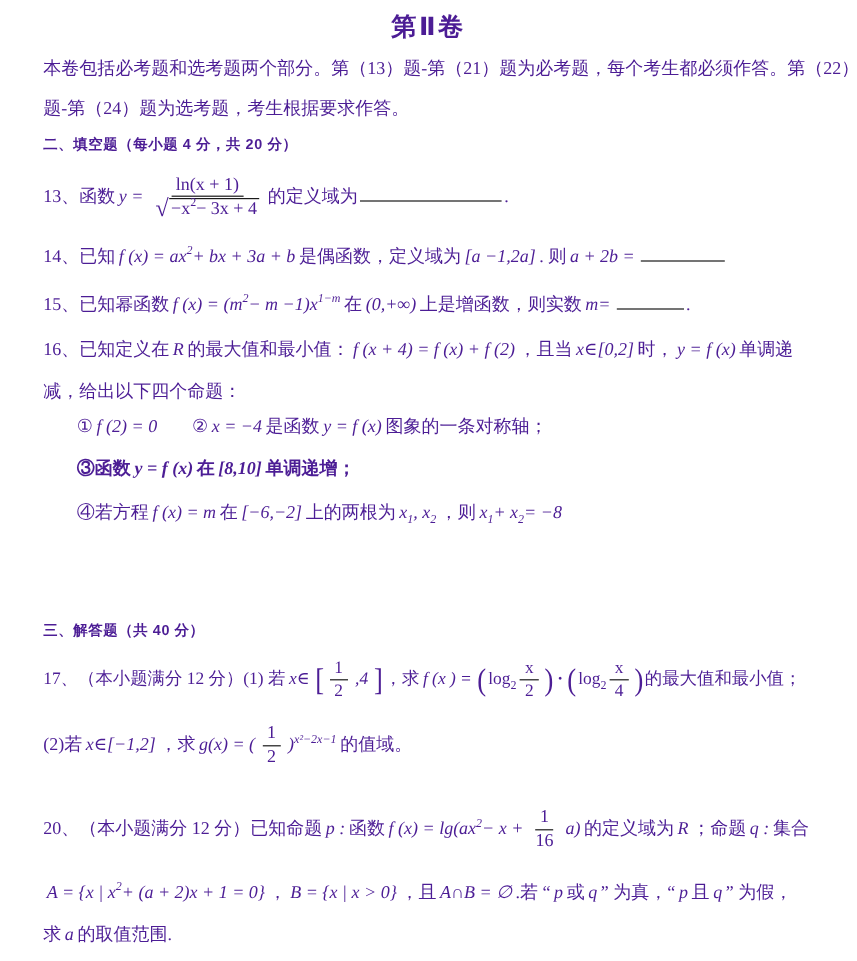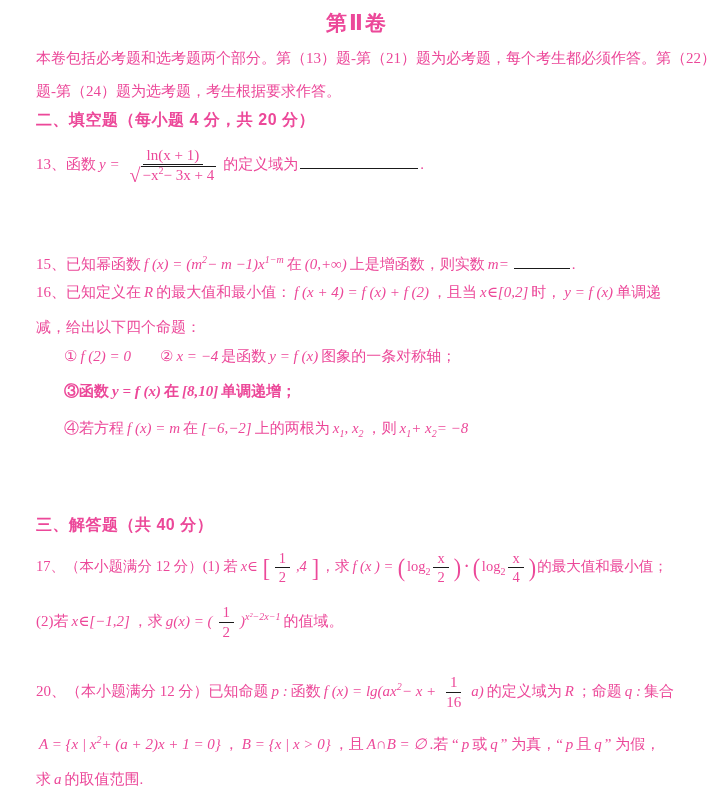--- a/index.html
+++ b/index.html
@@ -1,31 +1,31 @@
 <!DOCTYPE html>
 <html><head>
 <meta charset="utf-8">
 <style>
   * { box-sizing: border-box; }
   html,body { margin:0; padding:0; background:#ffffff; }
   .page {
     position:relative; width:714px; height:801px; background:#ffffff;
-    color:#ec4899; font-family:"Liberation Serif","DejaVu Serif",serif;
+    color:#4c1d95; font-family:"Liberation Serif","DejaVu Serif",serif;
     font-size:15px; overflow:hidden;
   }
   .ln { position:absolute; left:36px; white-space:nowrap; }
   .ind { left:64px; }
   .title-h {
     left:0; right:0; text-align:center;
     font-family:"Liberation Sans","DejaVu Sans",sans-serif;
     font-weight:700; font-size:21px; letter-spacing:2px;
   }
   .bold-h {
     font-family:"Liberation Sans","DejaVu Sans",sans-serif;
-    font-weight:700; font-size:16px; letter-spacing:0.5px;
+    font-weight:700; font-size:12px; letter-spacing:0.5px;
   }
   .cn { font-style:normal; }
   .math { font-style:italic; margin:0 3px; }
   .mu { font-style:normal; }
   .it { }
   sup { font-size:10px; line-height:0; }
   sub { font-size:10px; line-height:0; }
   .frac {
     display:inline-flex; flex-direction:column; align-items:center;
     vertical-align:middle; margin:0 3px; line-height:1.25; font-style:normal;
@@ -55,22 +55,23 @@
   <div class="ln" style="top:46px; line-height:24px;">本卷包括必考题和选考题两个部分。第（13）题-第（21）题为必考题，每个考生都必须作答。第（22）</div>
   <div class="ln" style="top:79px; line-height:24px;">题-第（24）题为选考题，考生根据要求作答。</div>
 
   <div class="ln bold-h" style="top:108px; line-height:24px;">二、填空题（每小题 4 分，共 20 分）</div>
 
   <div class="ln" style="top:133px; line-height:62px;"><span class="cn">13、</span><span class="cn">函数</span><span class="math">y =</span><span class="frac">
         <span class="fn it">ln(x + 1)</span>
         <span class="fd"><span class="rsign">√</span><span class="rcand it"><span>−x</span><sup>2</sup><span>− 3x + 4</span></span></span>
       </span><span class="cn">的定义域为</span><span class="blank bw118"></span><span class="cn">.</span></div>
 
+  <div class="ln" style="top:198px; line-height:32px;"><span class="cn">14、</span><span class="cn">已知</span><span class="math"><span>f (x) = ax</span><sup>2</sup><span>+ bx + 3a + b</span></span><span class="cn">是偶函数，定义域为</span><span class="math">[a −1,2a]</span><span class="cn">. 则</span><span class="math">a + 2b =</span><span class="blank bw70"></span></div>
 
-  <div class="ln" style="top:248px; line-height:32px;"><span class="cn">15、</span><span class="cn">已知幂函数</span><span class="math"><span>f (x) = (m</span><sup>2</sup><span>− m −1)x</span><sup>1−m</sup></span><span class="cn">在</span><span class="math">(0,+∞)</span><span class="cn">上是增函数，则实数</span><span class="math">m=</span><span class="blank bw56"></span><span class="cn">.</span></div>
+  <div class="ln" style="top:238px; line-height:32px;"><span class="cn">15、</span><span class="cn">已知幂函数</span><span class="math"><span>f (x) = (m</span><sup>2</sup><span>− m −1)x</span><sup>1−m</sup></span><span class="cn">在</span><span class="math">(0,+∞)</span><span class="cn">上是增函数，则实数</span><span class="math">m=</span><span class="blank bw56"></span><span class="cn">.</span></div>
 
   <div class="ln" style="top:276px; line-height:32px;"><span class="cn">16、</span><span class="cn">已知定义在</span><span class="math">R</span><span class="cn">的最大值和最小值：</span><span class="math">f (x + 4) = f (x) + f (2)</span><span class="cn">，且当</span><span class="math">x∈[0,2]</span><span class="cn">时，</span><span class="math">y = f (x)</span><span class="cn">单调递</span></div>
   <div class="ln" style="top:311px; line-height:32px;">减，给出以下四个命题：</div>
 
   <div class="ln ind" style="top:341px; line-height:30px;text-align:right;"><span class="cn">①</span><span class="math">f (2) = 0</span><span class="gap"></span><span class="cn">②</span><span class="math">x = −4</span><span class="cn">是函数</span><span class="math">y = f (x)</span><span class="cn">图象的一条对称轴；</span></div>
 
   <div class="ln ind" style="top:375px; line-height:32px;font-weight:bold;"><span class="cn">③</span><span class="cn">函数</span><span class="math">y = f (x)</span><span class="cn">在</span><span class="math">[8,10]</span><span class="cn">单调递增；</span></div>
 
   <div class="ln ind" style="top:412px; line-height:32px;"><span class="cn">④</span><span class="cn">若方程</span><span class="math">f (x) = m</span><span class="cn">在</span><span class="math">[−6,−2]</span><span class="cn">上的两根为</span><span class="math"><span>x</span><sub>1</sub><span>, x</span><sub>2</sub></span><span class="cn">，则</span><span class="math"><span>x</span><sub>1</sub><span>+ x</span><sub>2</sub><span>= −8</span></span></div>
 

